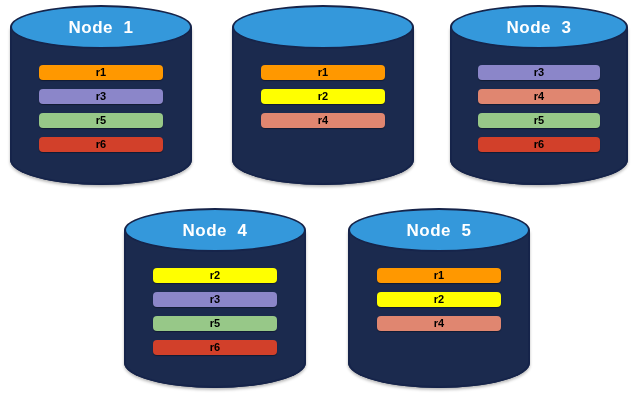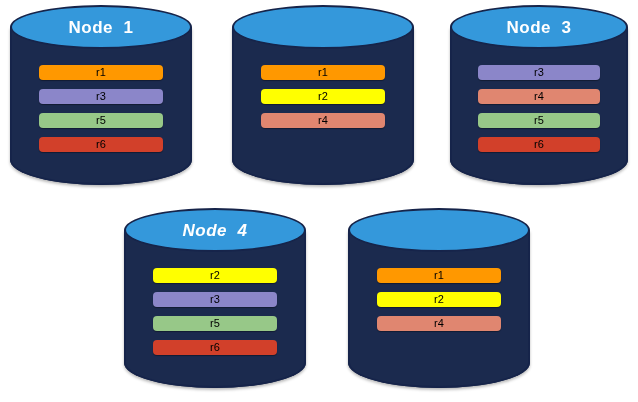--- a/index.html
+++ b/index.html
@@ -89,21 +89,21 @@
     box-sizing: border-box;
   }
 
   .shard {
     height: 15px;
     line-height: 15px;
     margin-bottom: 9px;
     border-radius: 4px;
     text-align: center;
     font-size: 11px;
-    font-weight: normal;
+    font-weight: bold;
     color: #000000;
     box-shadow: 0 1px 1px rgba(0,0,0,0.35);
   }
   .shard:last-child { margin-bottom: 0; }
 </style>
 </head>
 <body>
 
 <div id="diagram" style="background: rgb(255, 255, 255); padding-left: 12px;">
     <div class="node" style="left: 10px; top: 5px; width: 182px; height: 180px;">
@@ -137,31 +137,32 @@
         <div class="shard" style="background: rgb(139, 134, 201); color: rgb(0, 0, 0);">r3</div>
         <div class="shard" style="background: rgb(224, 134, 112); color: rgb(0, 0, 0);">r4</div>
         <div class="shard" style="background: rgb(151, 200, 136); color: rgb(0, 0, 0);">r5</div>
         <div class="shard" style="background: rgb(210, 64, 42); color: rgb(0, 0, 0);">r6</div>
       </div>
     </div>
     <div class="node" style="left: 124px; top: 208px; width: 182px; height: 180px;">
       <div class="cyl-body" style="background: rgb(27, 42, 78);"></div>
       <div class="cyl-outline" style="border-color: rgb(22, 36, 74);"></div>
       <div class="cyl-top" style="background: rgb(52, 152, 219); border-color: rgb(22, 36, 74);"></div>
-      <div class="node-title" style="color: rgb(255, 255, 255); font-style: italic;">Node  4</div>
+      <div class="node-title" style="color: rgb(255, 255, 255);">Node  4</div>
       <div class="shards">
         <div class="shard" style="background: rgb(255, 255, 0); color: rgb(0, 0, 0);">r2</div>
         <div class="shard" style="background: rgb(139, 134, 201); color: rgb(0, 0, 0);">r3</div>
         <div class="shard" style="background: rgb(151, 200, 136); color: rgb(0, 0, 0);">r5</div>
         <div class="shard" style="background: rgb(210, 64, 42); color: rgb(0, 0, 0);">r6</div>
       </div>
     </div>
     <div class="node" style="left: 348px; top: 208px; width: 182px; height: 180px;">
       <div class="cyl-body" style="background: rgb(27, 42, 78);"></div>
       <div class="cyl-outline" style="border-color: rgb(22, 36, 74);"></div>
       <div class="cyl-top" style="background: rgb(52, 152, 219); border-color: rgb(22, 36, 74);"></div>
+      <div class="node-title" style="color: rgb(255, 255, 255);">Node  5</div>
       <div class="shards">
         <div class="shard" style="background: rgb(255, 152, 0); color: rgb(0, 0, 0);">r1</div>
         <div class="shard" style="background: rgb(255, 255, 0); color: rgb(0, 0, 0);">r2</div>
         <div class="shard" style="background: rgb(224, 134, 112); color: rgb(0, 0, 0);">r4</div>
       </div>
     </div>
   </div>
 
 </body></html>

